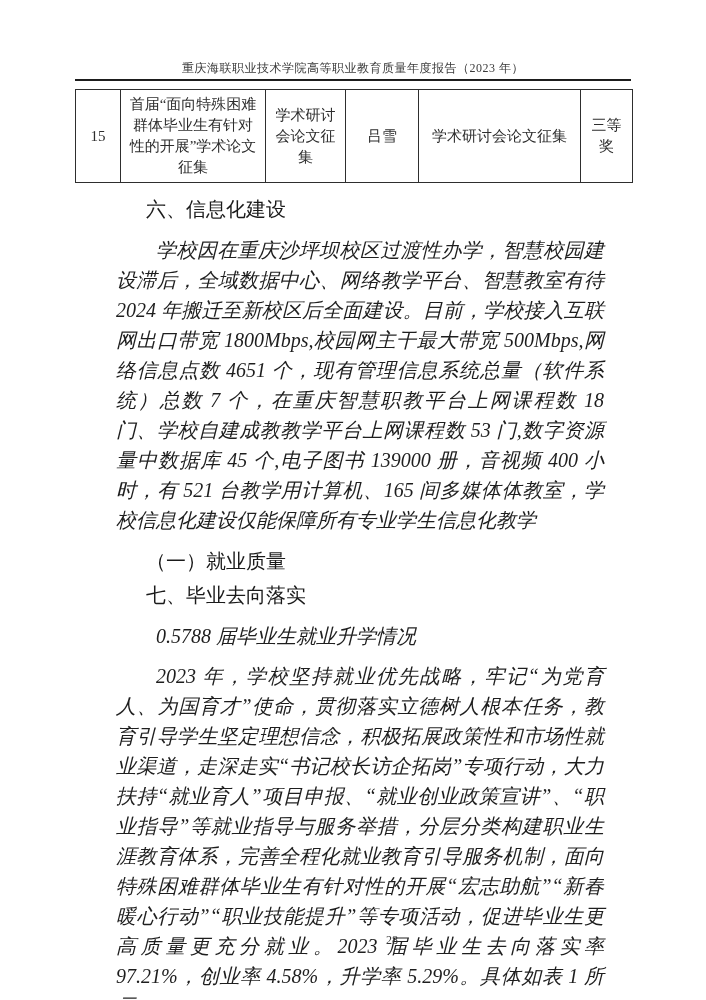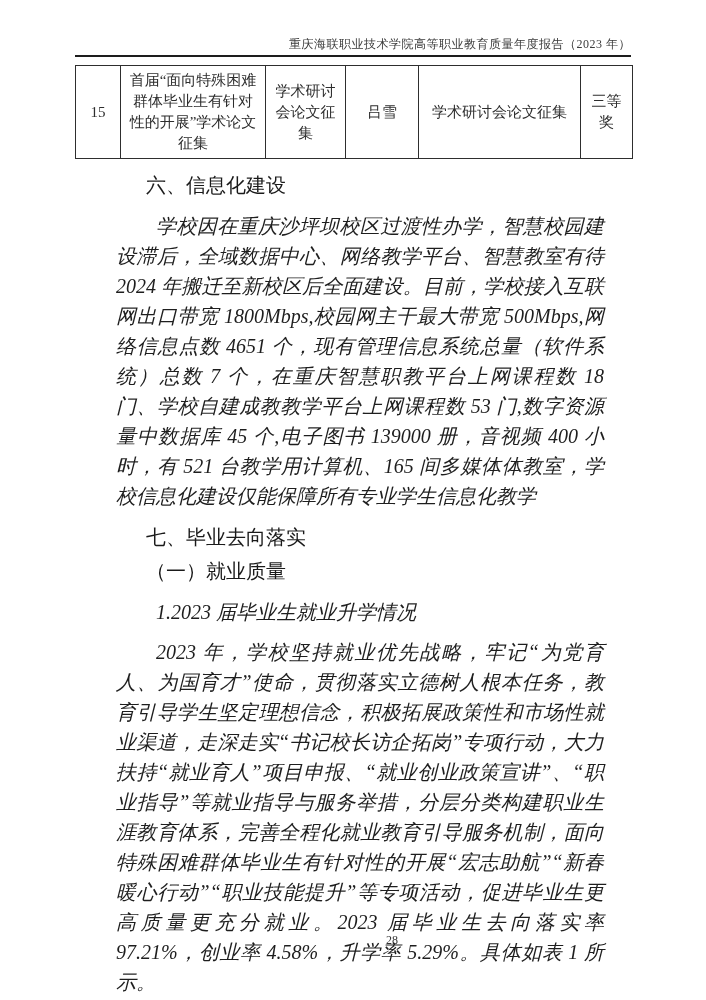--- a/index.html
+++ b/index.html
@@ -1,21 +1,21 @@
 <!DOCTYPE html>
 <html><head>
 <meta charset="utf-8">
 <style>
   html, body { margin:0; padding:0; background:#ffffff; }
   .page {
     position:relative; width:706px; height:1000px; background:#ffffff;
     font-family:"Liberation Serif","DejaVu Serif",serif; color:#222;
     overflow:hidden;
   }
-  .header { padding-top:36px; margin:0 75px; text-align:right; }
+  .header { padding-top:60px; margin:0 75px; text-align:center; }
   .header-title {
     font-size:12px; line-height:16px; color:#3a3a3a; letter-spacing:0.5px;
     font-family:"Liberation Serif","DejaVu Serif",serif;
   }
   .header-rule { margin:3px 75px 0 75px; border-bottom:2px solid #1d1d1d; }
 
   table.award-table {
     border-collapse:collapse; table-layout:fixed;
     margin:8px 0 0 75px; width:557px;
     font-size:15px; color:#2d2d2d;
@@ -69,23 +69,23 @@
         <td>吕雪</td>
         <td>学术研讨会论文征集</td>
         <td>三等奖</td>
       </tr>
     </tbody>
   </table>
 
   <div class="content">
     <div class="h-sect">六、信息化建设</div>
     <p>学校因在重庆沙坪坝校区过渡性办学，智慧校园建设滞后，全域数据中心、网络教学平台、智慧教室有待 2024 年搬迁至新校区后全面建设。目前，学校接入互联网出口带宽 1800Mbps,校园网主干最大带宽 500Mbps,网络信息点数 4651 个，现有管理信息系统总量（软件系统）总数 7 个，在重庆智慧职教平台上网课程数 18 门、学校自建成教教学平台上网课程数 53 门,数字资源量中数据库 45 个,电子图书 139000 册，音视频 400 小时，有 521 台教学用计算机、165 间多媒体体教室，学校信息化建设仅能保障所有专业学生信息化教学</p>
+    <div class="h-sect">（一）就业质量</div>
     <div class="h-sect">七、毕业去向落实</div>
-    <div class="h-sect">（一）就业质量</div>
-    <p class="item-line">1.2023 届毕业生就业升学情况</p>
+    <p class="item-line">0.5788 届毕业生就业升学情况</p>
     <p>2023 年，学校坚持就业优先战略，牢记“为党育人、为国育才”使命，贯彻落实立德树人根本任务，教育引导学生坚定理想信念，积极拓展政策性和市场性就业渠道，走深走实“书记校长访企拓岗”专项行动，大力扶持“就业育人”项目申报、“就业创业政策宣讲”、“职业指导”等就业指导与服务举措，分层分类构建职业生涯教育体系，完善全程化就业教育引导服务机制，面向特殊困难群体毕业生有针对性的开展“宏志助航”“新春暖心行动”“职业技能提升”等专项活动，促进毕业生更高质量更充分就业。2023 届毕业生去向落实率 97.21%，创业率 4.58%，升学率 5.29%。具体如表 1 所示。</p>
   </div>
 
   <div class="footer">
     <span>28</span>
   </div>
 
 </div>
 
 </body></html>

